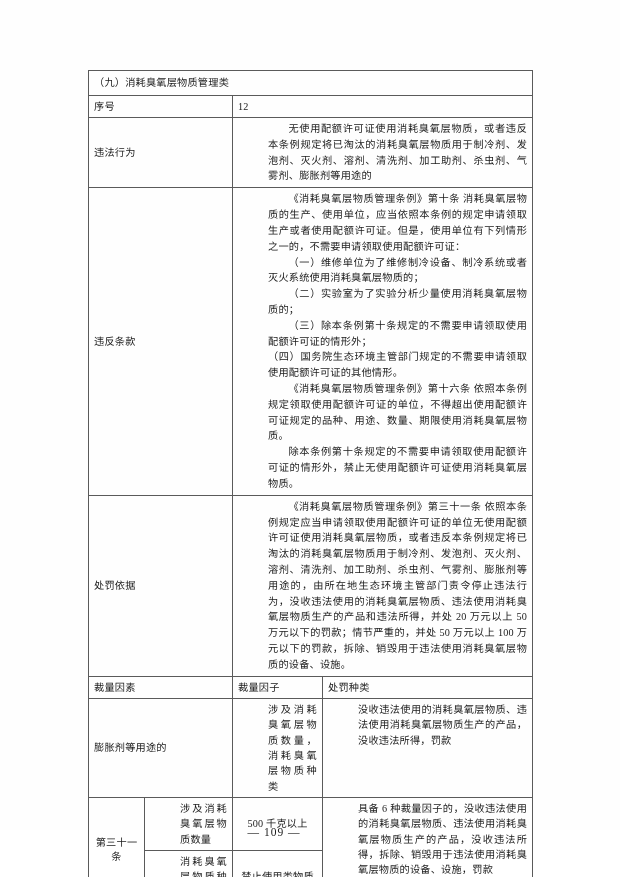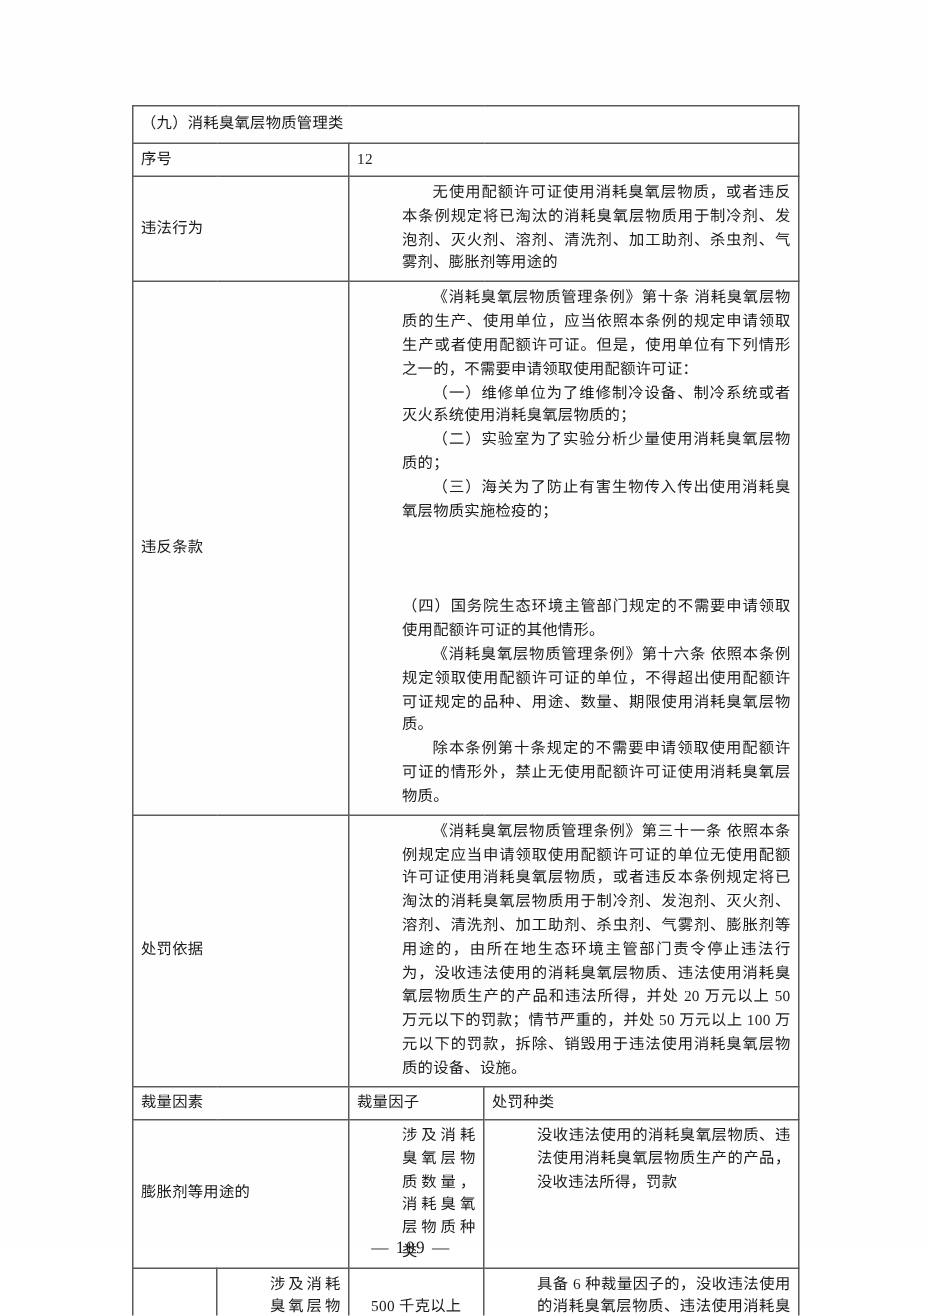--- a/index.html
+++ b/index.html
@@ -61,21 +61,20 @@
     padding-top: 4px;
     padding-bottom: 4px;
   }
   .indent2 {
     text-indent: 2em;
     display: block;
   }
   .noindent {
     text-indent: 0;
     display: block;
-    margin-top: 48px;
   }
   .vert-label {
     writing-mode: horizontal-tb;
     text-align: center;
     line-height: 1.45;
   }
   .page-number {
     position: absolute;
     left: 0;
     top: 826px;
@@ -122,21 +121,21 @@
           <span class="indent2">无使用配额许可证使用消耗臭氧层物质，或者违反本条例规定将已淘汰的消耗臭氧层物质用于制冷剂、发泡剂、灭火剂、溶剂、清洗剂、加工助剂、杀虫剂、气雾剂、膨胀剂等用途的</span>
         </td>
       </tr>
 
       <tr>
         <td colspan="2" class="label">违反条款</td>
         <td colspan="2" class="body-cell">
           <span class="indent2">《消耗臭氧层物质管理条例》第十条 消耗臭氧层物质的生产、使用单位，应当依照本条例的规定申请领取生产或者使用配额许可证。但是，使用单位有下列情形之一的，不需要申请领取使用配额许可证：</span>
           <span class="indent2">（一）维修单位为了维修制冷设备、制冷系统或者灭火系统使用消耗臭氧层物质的；</span>
           <span class="indent2">（二）实验室为了实验分析少量使用消耗臭氧层物质的；</span>
-          <span class="indent2">（三）海关为了防止有害生物传入传出使用消耗臭氧层物质实施检疫的；</span>
+          <span class="indent2">（三）除本条例第十条规定的不需要申请领取使用配额许可证的情形外；</span>
           <span class="noindent">（四）国务院生态环境主管部门规定的不需要申请领取使用配额许可证的其他情形。</span>
           <span class="indent2">《消耗臭氧层物质管理条例》第十六条 依照本条例规定领取使用配额许可证的单位，不得超出使用配额许可证规定的品种、用途、数量、期限使用消耗臭氧层物质。</span>
           <span class="indent2">除本条例第十条规定的不需要申请领取使用配额许可证的情形外，禁止无使用配额许可证使用消耗臭氧层物质。</span>
         </td>
       </tr>
 
       <tr>
         <td colspan="2" class="label">处罚依据</td>
         <td colspan="2" class="body-cell">
           <span class="indent2">《消耗臭氧层物质管理条例》第三十一条 依照本条例规定应当申请领取使用配额许可证的单位无使用配额许可证使用消耗臭氧层物质，或者违反本条例规定将已淘汰的消耗臭氧层物质用于制冷剂、发泡剂、灭火剂、溶剂、清洗剂、加工助剂、杀虫剂、气雾剂、膨胀剂等用途的，由所在地生态环境主管部门责令停止违法行为，没收违法使用的消耗臭氧层物质、违法使用消耗臭氧层物质生产的产品和违法所得，并处 20 万元以上 50 万元以下的罚款；情节严重的，并处 50 万元以上 100 万元以下的罚款，拆除、销毁用于违法使用消耗臭氧层物质的设备、设施。</span>

